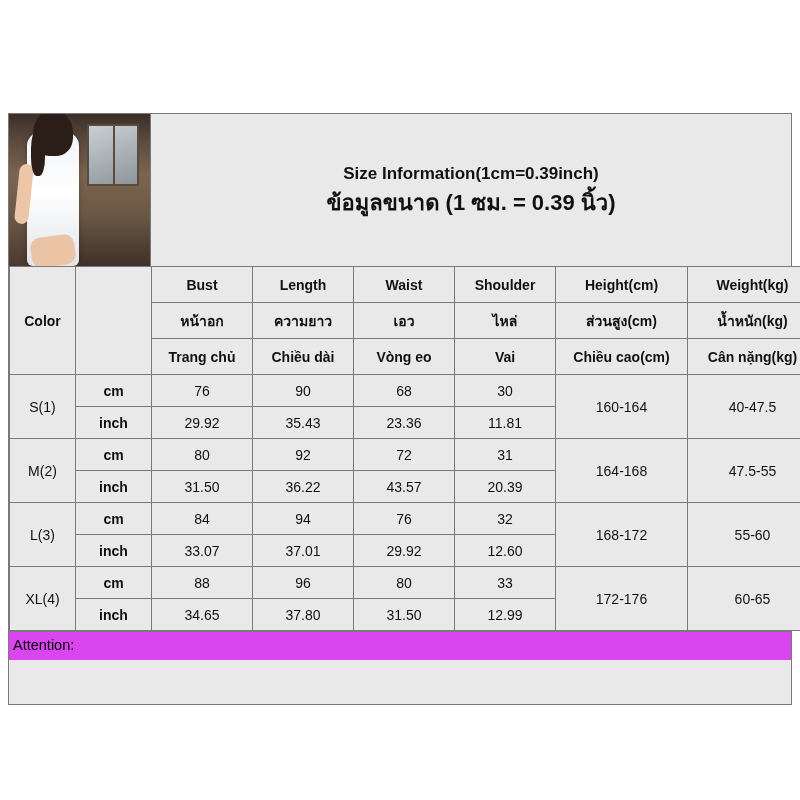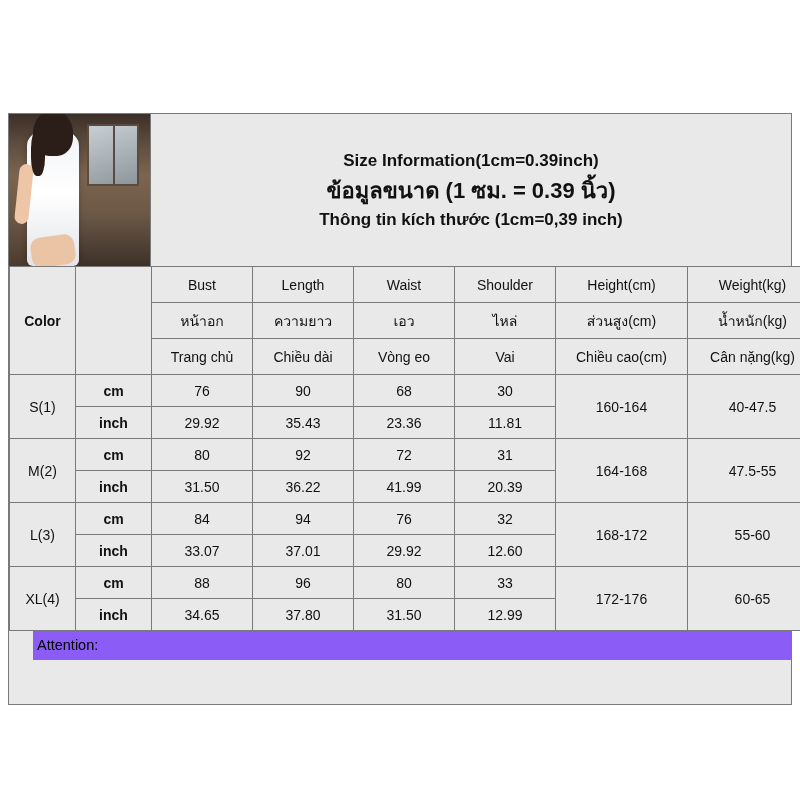--- a/index.html
+++ b/index.html
@@ -138,21 +138,21 @@
   table.size-table td {
     border: 1px solid #7a7a7a;
     text-align: center;
     vertical-align: middle;
     font-size: 14px;
     color: #111;
     padding: 2px 2px;
     background: #e9e9e9;
   }
   td.hdr {
-    font-weight: normal;
+    font-weight: bold;
     height: 31px;
   }
   td.size-label {
     font-size: 19px;
     font-weight: bold;
   }
   td.sizecode {
     font-weight: normal;
     font-size: 15px;
   }
@@ -164,24 +164,23 @@
   td.val { font-size: 14px; }
   .col-size  { width: 66px; }
   .col-unit  { width: 76px; }
   .col-meas  { width: 101px; }
   .col-ht    { width: 132px; }
   .col-wt    { width: 130px; }
   .row-h { height: 32px; }
   
   .attention {
     border-top: 1px solid #7a7a7a;
-    background: #8b5cf6;
+    background: #d946ef;
     padding: 3px 4px 4px 4px;
     box-sizing: border-box;
-    margin-left: 24px;
   }
   .attention div {
     font-size: 14.5px;
     color: #000;
     line-height: 1.42;
   }
 </style>
 </head>
 <body>
 
@@ -196,21 +195,20 @@
         <div class="photo-body"></div>
         <div class="photo-leg"></div>
         <div class="photo-arm"></div>
         <div class="photo-head"></div>
         <div class="photo-hair"></div>
         <div class="photo-hair2"></div>
       </div>
       <div class="title-cell">
         <div class="title-line">Size Information(1cm=0.39inch)</div>
         <div class="title-line th">ข้อมูลขนาด (1 ซม. = 0.39 นิ้ว)</div>
-        <div class="title-line">Thông tin kích thước (1cm=0,39 inch)</div>
       </div>
     </div>
 
     <table class="size-table">
       <colgroup>
         <col class="col-size">
           <col class="col-unit">
         <col class="col-meas">
           <col class="col-meas">
           <col class="col-meas">
@@ -272,21 +270,21 @@
           <td class="val">92</td>
           <td class="val">72</td>
           <td class="val">31</td>
           <td class="val" rowspan="2">164-168</td>
           <td class="val" rowspan="2">47.5-55</td>
         </tr>
         <tr class="row-h">
           <td class="unit">inch</td>
           <td class="val">31.50</td>
           <td class="val">36.22</td>
-          <td class="val">41.99</td>
+          <td class="val">43.57</td>
           <td class="val">20.39</td>
         </tr>
 
         <tr class="row-h">
           <td class="sizecode" rowspan="2">L(3)</td>
           <td class="unit">cm</td>
           <td class="val">84</td>
           <td class="val">94</td>
           <td class="val">76</td>
           <td class="val">32</td>

